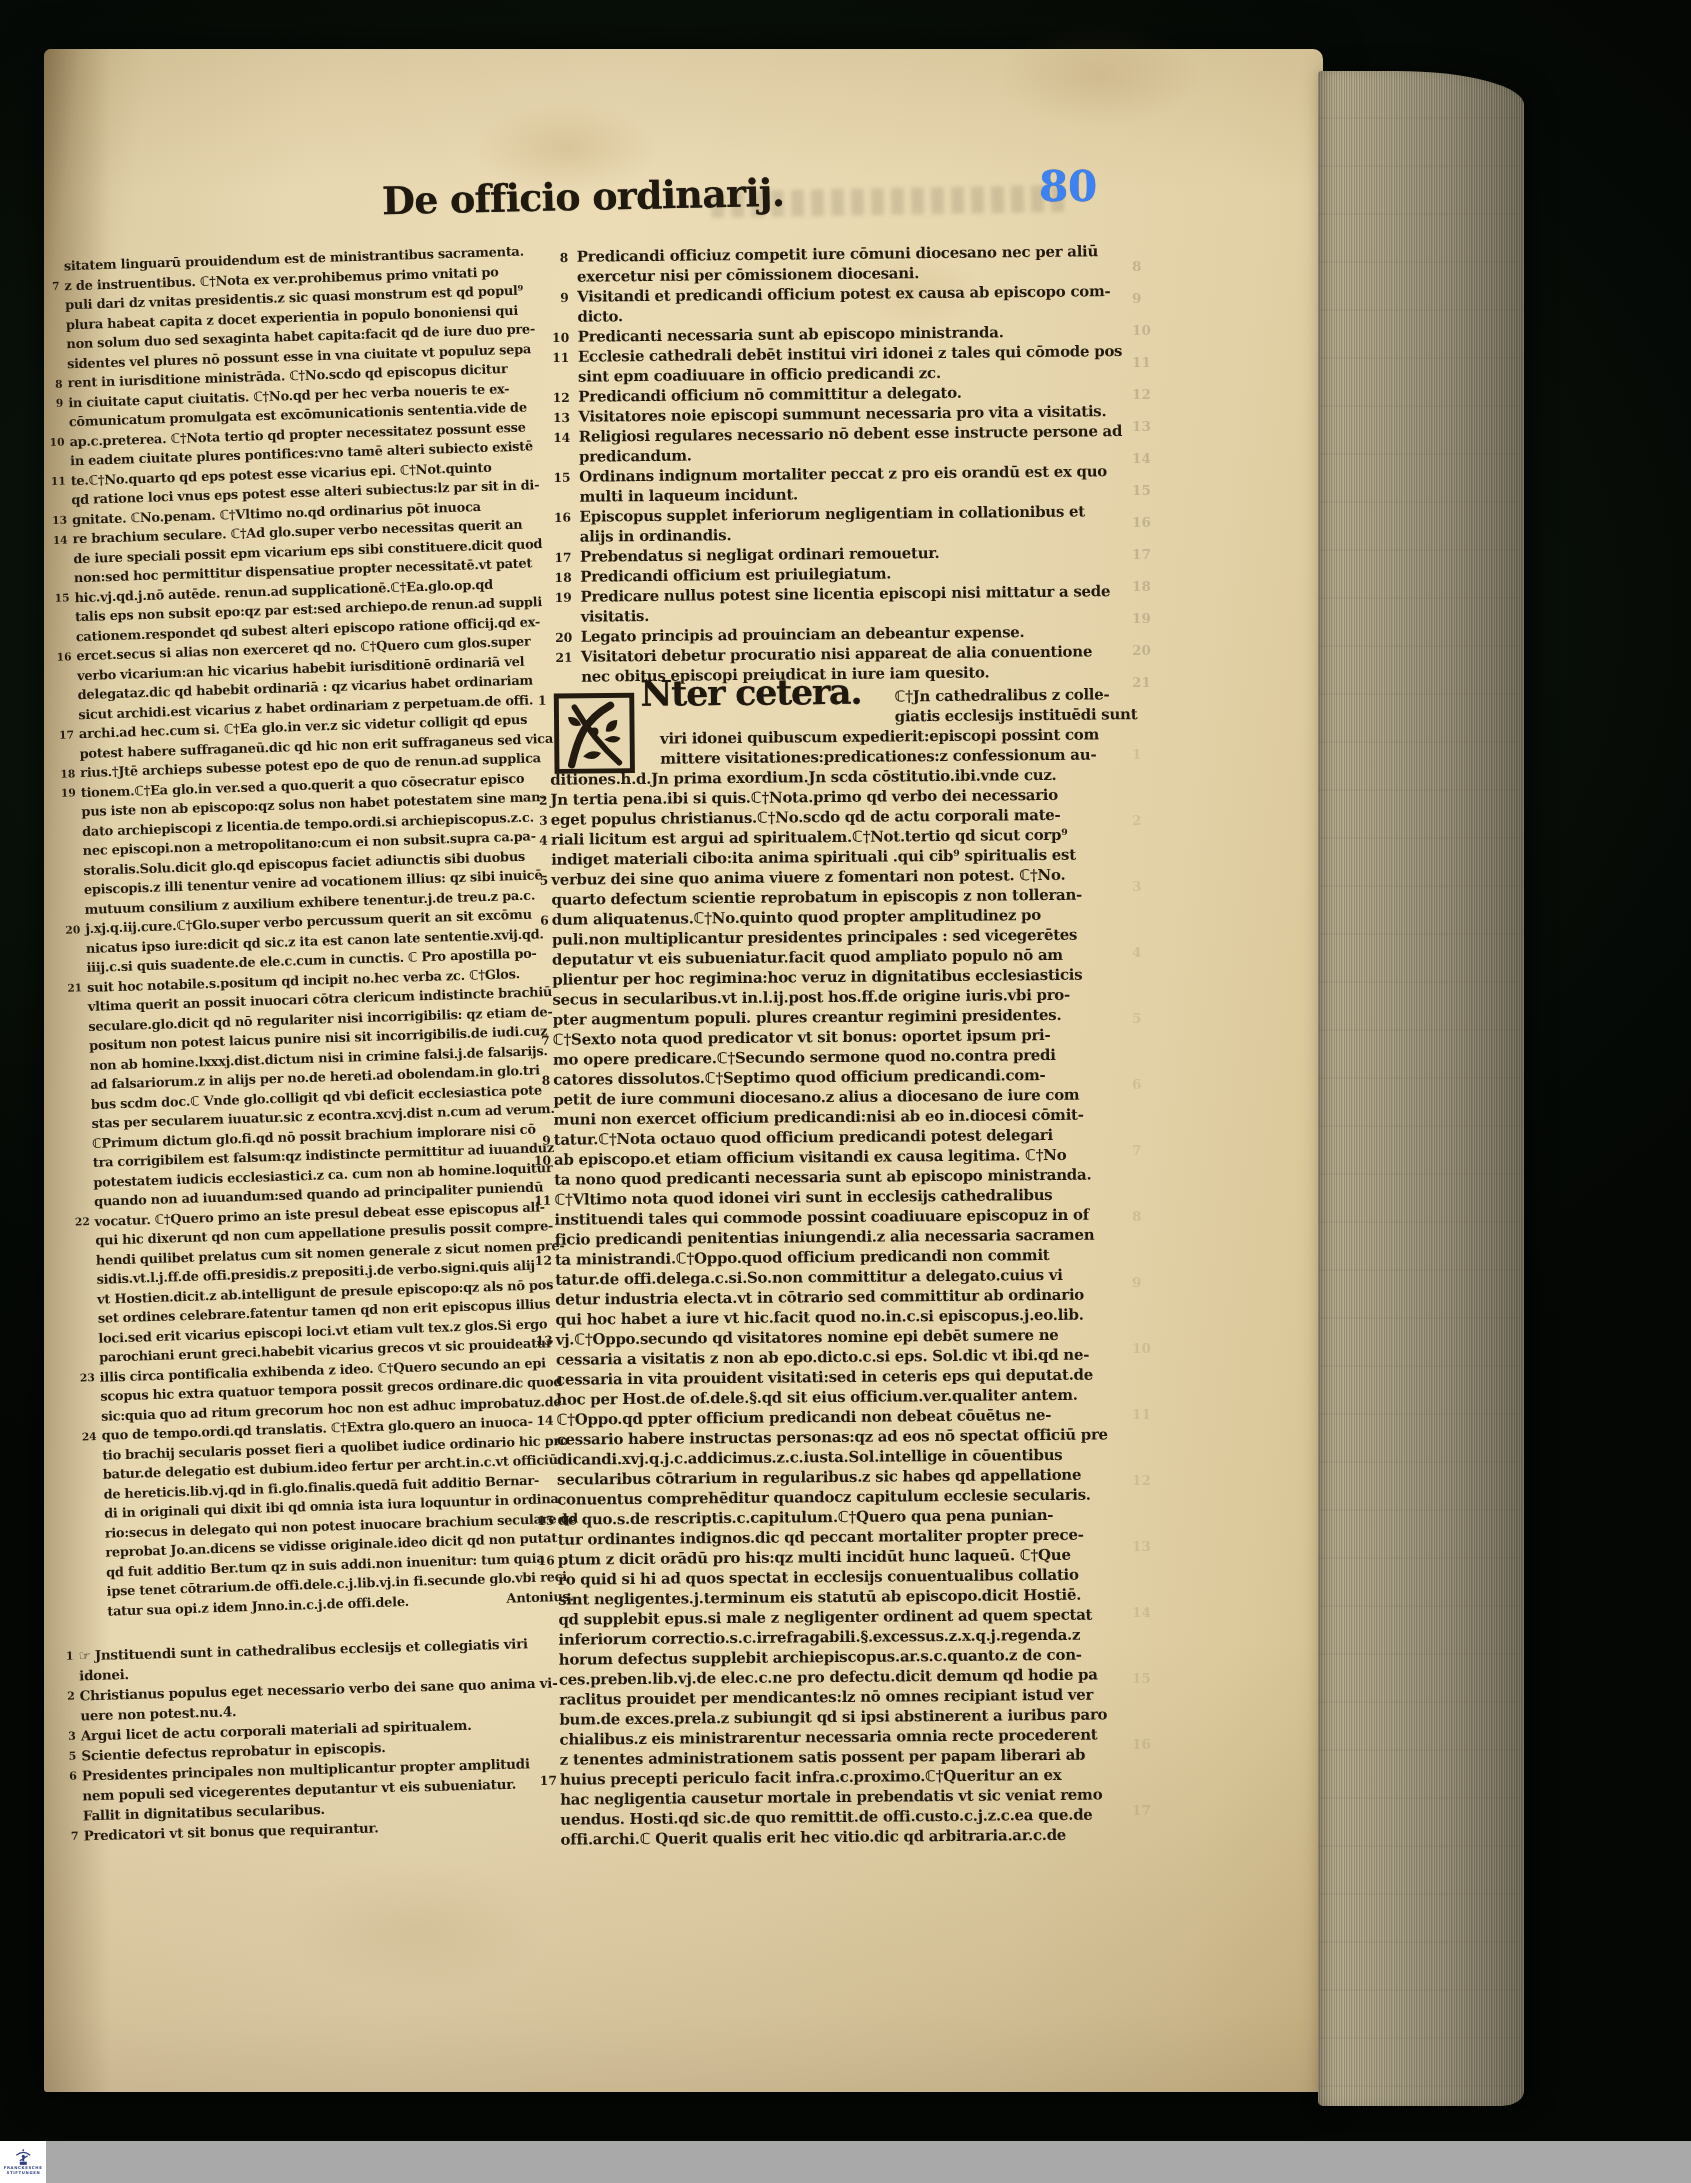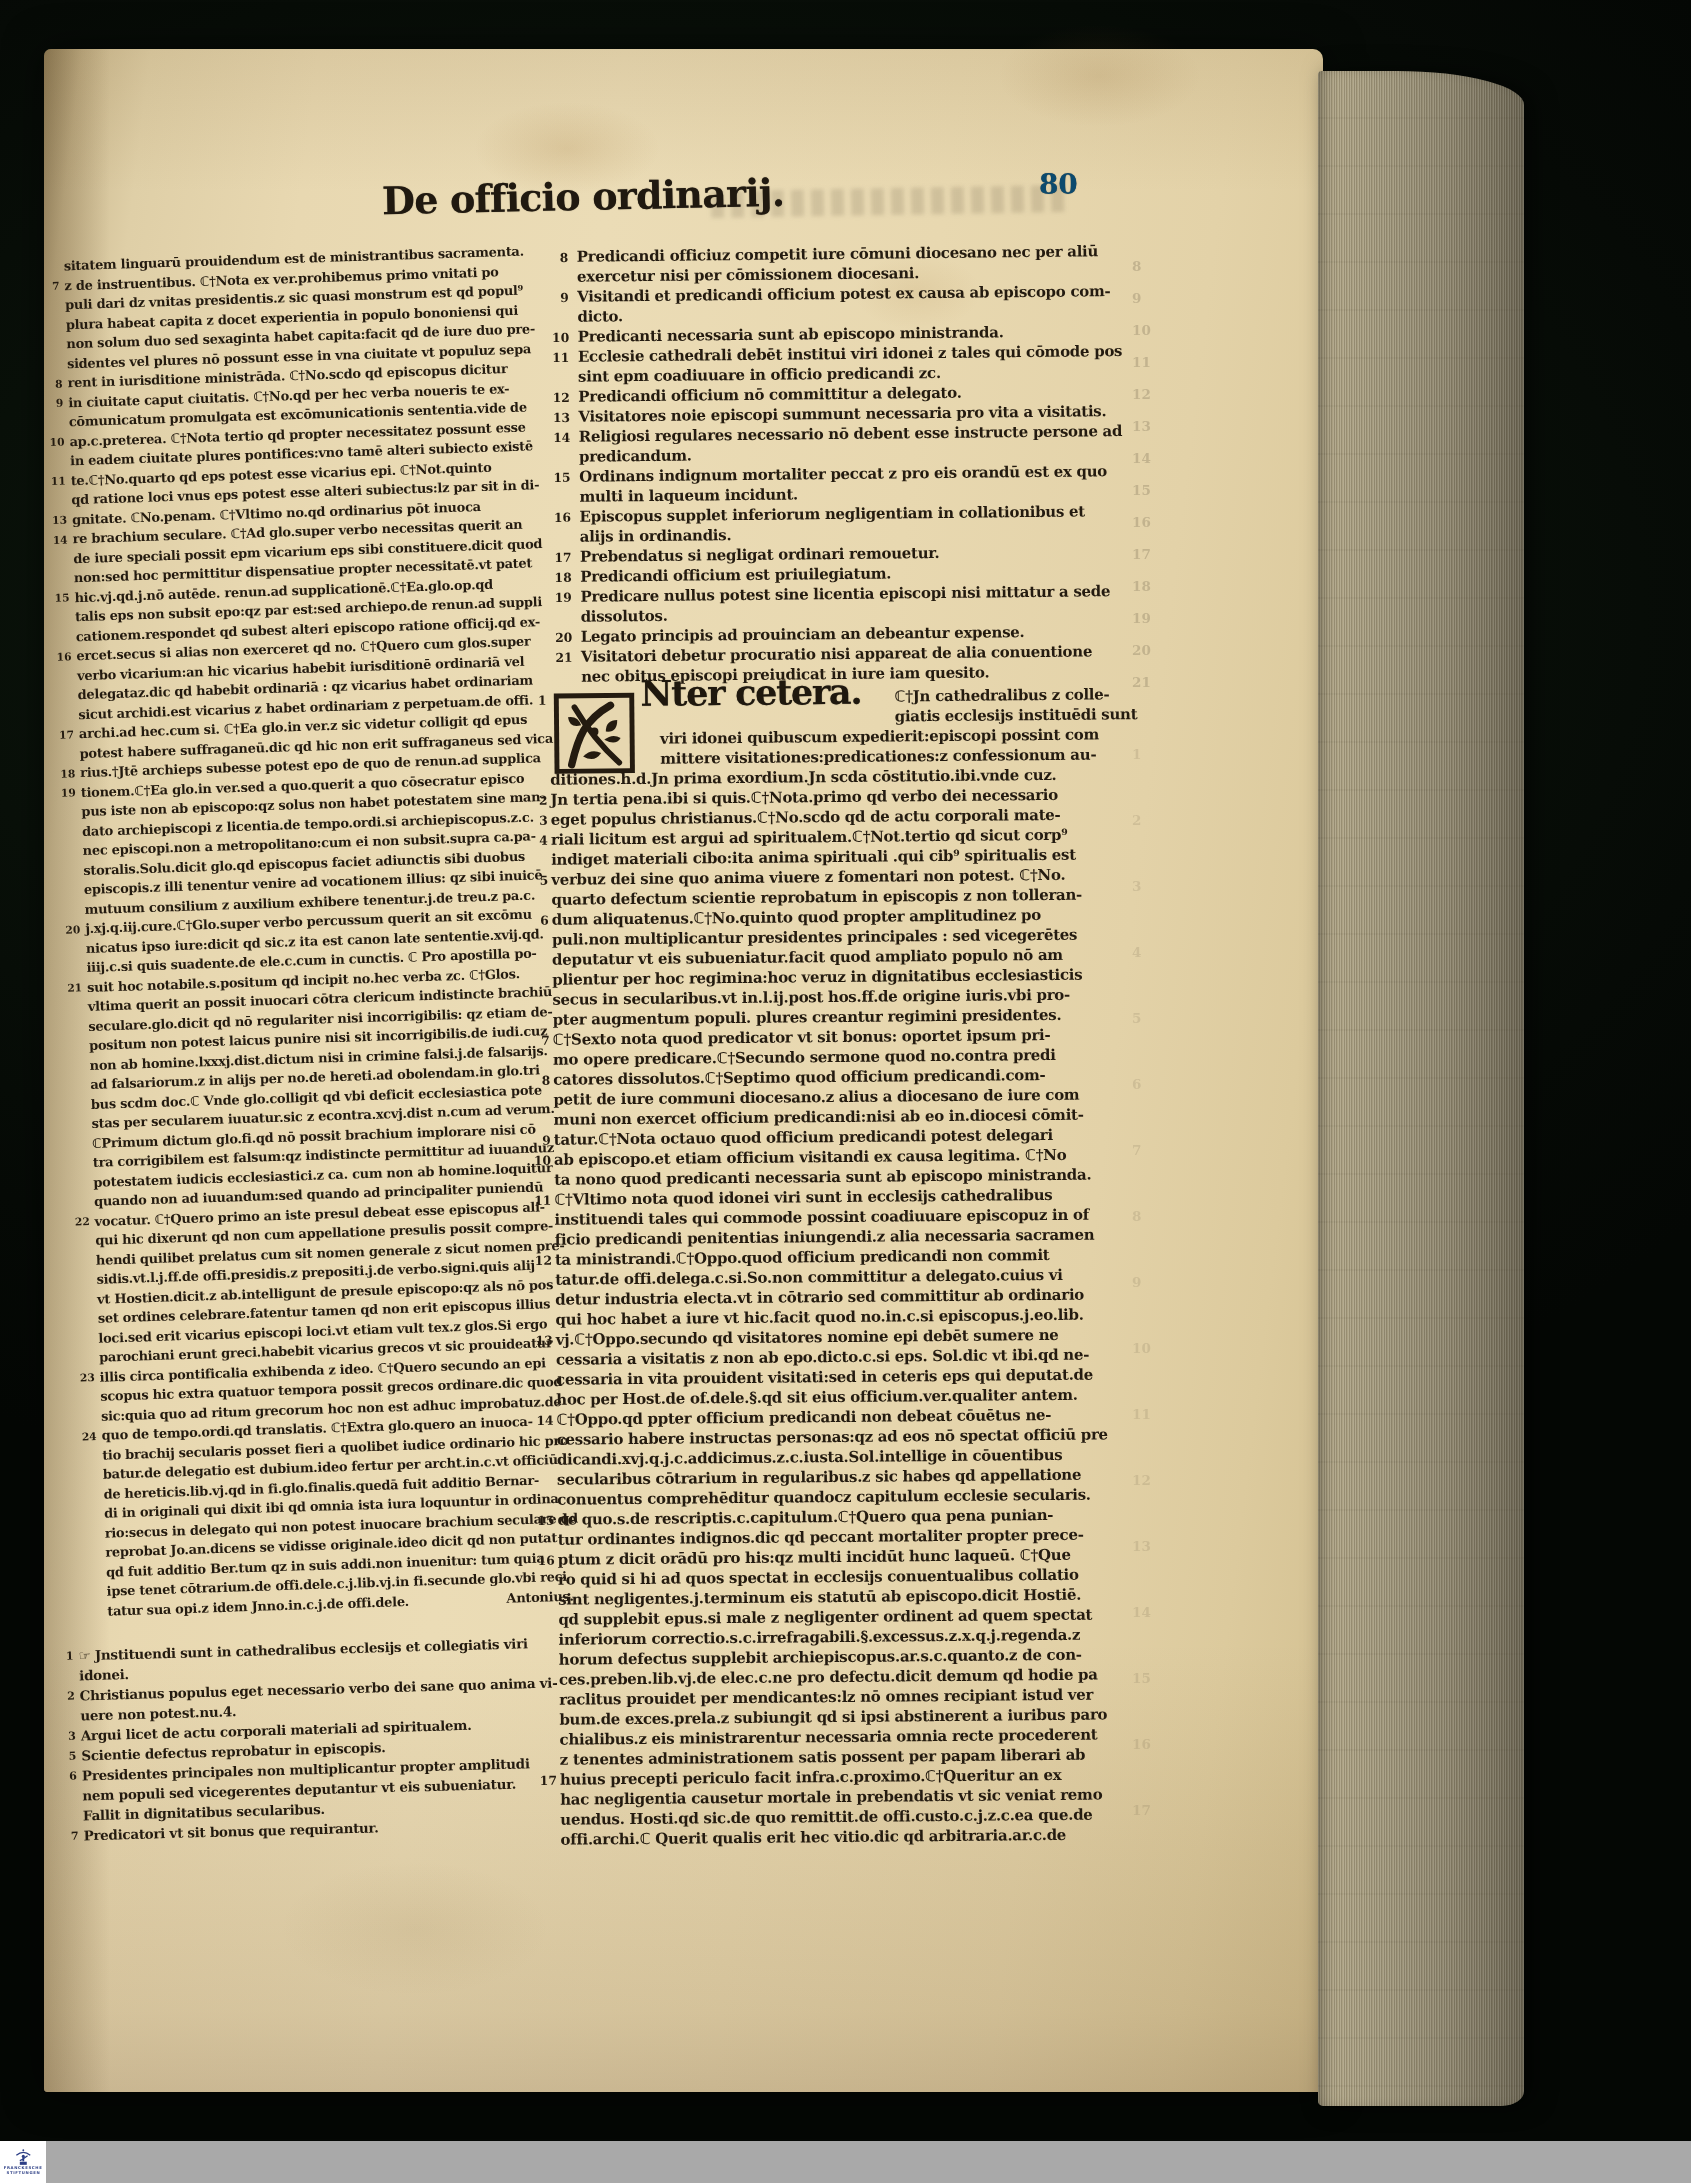--- a/index.html
+++ b/index.html
@@ -33,21 +33,21 @@
       repeating-linear-gradient(180deg, rgba(0,0,0,0) 0 46px, rgba(60,50,30,.06) 46px 48px),
       linear-gradient(90deg,#b3a888 0%,#a39a7e 30%,#8f876f 62%,#7b745f 85%,#6a6452 100%);
     box-shadow:inset 12px 0 17px -10px rgba(0,0,0,.45), 8.5px 0 22px rgba(0,0,0,.55);
   }
   
   .ink{color:#241b10;font-weight:700;letter-spacing:-0.3px;}
   .ln{position:relative;white-space:nowrap;}
   .mn{position:absolute;left:-30px;top:0.8px;width:25px;text-align:right;font-size:.82em;letter-spacing:0;}
   .rx{position:absolute;right:3.4px;top:0;}
   #header{position:absolute;left:382px;top:174px;font-size:38px;transform:rotate(-1.2deg);color:#201910;font-weight:700;letter-spacing:-0.8px;text-shadow:0 0 0.8px rgba(32,25,16,.7);}
-  #pagenum{position:absolute;left:1039px;top:168px;font-size:28px;color:#0c4a6e;font-weight:700;text-shadow:0 0 0.8px rgba(32,25,16,.6);}
+  #pagenum{position:absolute;left:1039px;top:162px;font-size:42px;color:#3b82f6;font-weight:700;text-shadow:0 0 0.8px rgba(32,25,16,.6);}
   #leftcol{position:absolute;left:81px;top:247px;width:470px;font-size:13px;line-height:19.5px;transform:rotate(-1.85deg);transform-origin:60% 40%;}
   #summary{position:absolute;left:81px;top:1639px;width:474px;font-size:13.5px;line-height:20px;transform:rotate(-1.55deg);}
   #toplist{position:absolute;left:555px;top:244px;width:563px;font-size:15px;line-height:20px;transform:rotate(-0.6deg);}
   #toplist .ln{padding-left:24px;}
   #toplist .mn{left:-13.5px;width:29px;}
   #chapter{position:absolute;left:555px;top:687px;width:565px;font-size:15px;line-height:20px;transform:rotate(-0.55deg);}
   #chapter .mn{left:-25px;width:22px;}
   #chapter .ln.p1{padding-left:345px;}
   #chapter .ln.p2{padding-left:110px;}
   .initial{position:absolute;left:1.7px;top:3.4px;width:85px;height:82px;}
@@ -472,21 +472,21 @@
 
     <div class="ln">
       <span class="mn">18</span><span class="tx">Predicandi officium est priuilegiatum.</span>
     </div>
 
     <div class="ln">
       <span class="mn">19</span><span class="tx">Predicare nullus potest sine licentia episcopi nisi mittatur a sede</span>
     </div>
 
     <div class="ln">
-      <span class="mn"></span><span class="tx">dissolutos.</span>
+      <span class="mn"></span><span class="tx">visitatis.</span>
     </div>
 
     <div class="ln">
       <span class="mn">20</span><span class="tx">Legato principis ad prouinciam an debeantur expense.</span>
     </div>
 
     <div class="ln">
       <span class="mn">21</span><span class="tx">Visitatori debetur procuratio nisi appareat de alia conuentione</span>
     </div>
 

